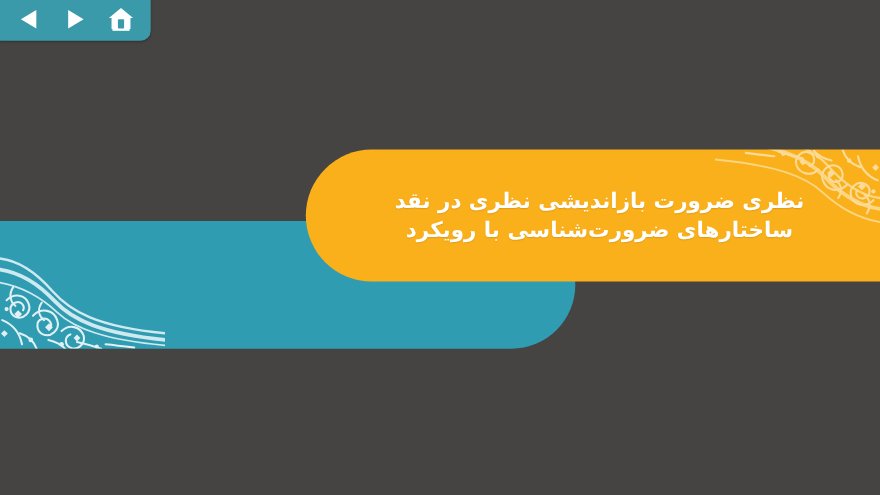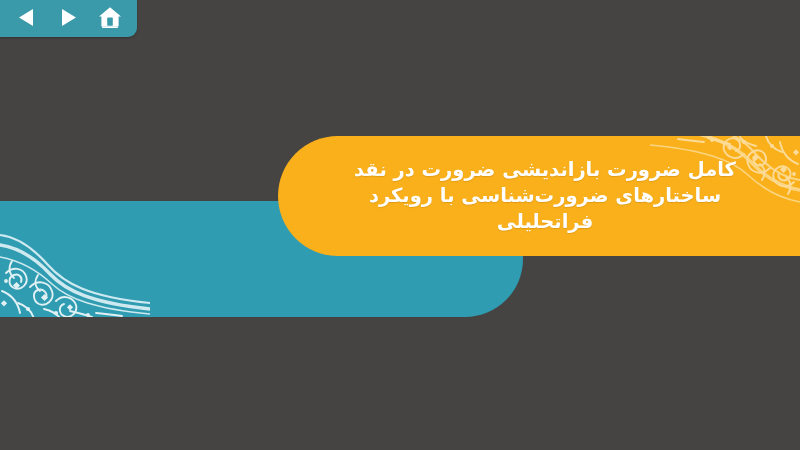--- a/index.html
+++ b/index.html
@@ -158,20 +158,19 @@
             <circle cx="28" cy="10" r="2.1"></circle>
             <circle cx="56" cy="6" r="2.1"></circle>
             <circle cx="88" cy="4" r="1.9"></circle>
             <circle cx="6" cy="38" r="1.9"></circle>
           </g>
         </g>
       </svg>
     </span>
 
     <div id="title-block">
-      <div class="tline">کامل ضرورت بازاندیشی ضرورت در نقد</div>
+      <div class="tline">نظری ضرورت بازاندیشی نظری در نقد</div>
       <div class="tline">ساختارهای ضرورت‌شناسی با رویکرد</div>
-      <div class="tline">فراتحلیلی</div>
     </div>
 
   </div>
 
 </div>
 
 </body></html>

